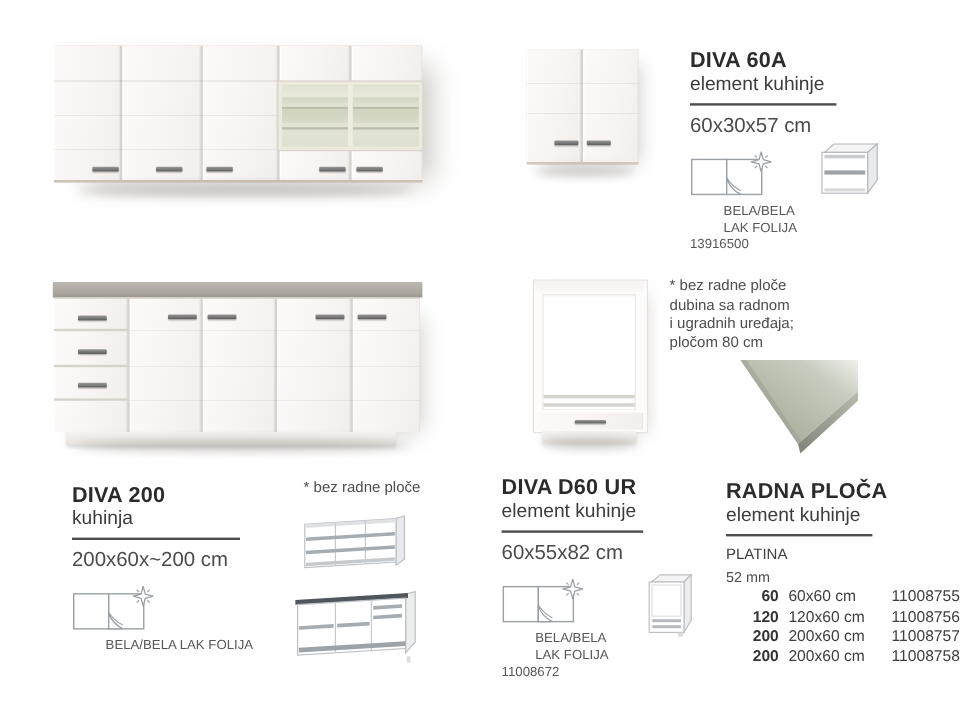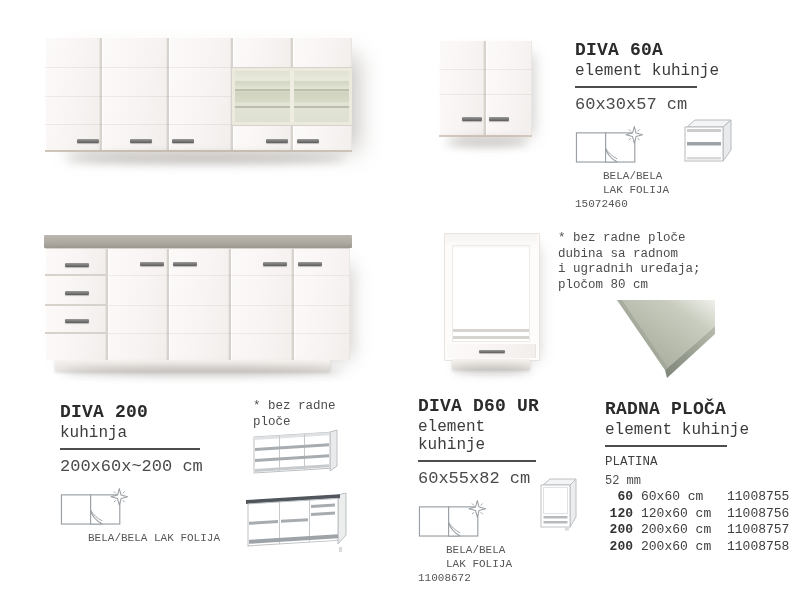--- a/index.html
+++ b/index.html
@@ -1,34 +1,34 @@
 <!DOCTYPE html>
 <html><head>
 <meta charset="utf-8">
 <style>
   html,body{margin:0;padding:0;background:#fff;}
   .page{position:relative;width:800px;height:600px;background:#ffffff;overflow:hidden;
-        font-family:Liberation Mono, monospace;}
+        font-family:Liberation Sans, sans-serif;}
 
   
   .pblock{position:absolute;color:#2f2f2f;}
   .ptitle{font-size:18px;font-weight:bold;color:#2b2b2b;letter-spacing:.2px;line-height:1.15;}
   .psub{font-size:16px;color:#3c3c3c;margin-top:1px;line-height:1.15;}
   .rule{height:2px;background:#4d4d4d;margin:6px 0 8px;}
   .pdims{font-size:17px;color:#4a4a4a;line-height:1.1;}
   .swatch{display:block;margin-top:11px;}
   .finish{font-size:11px;color:#565656;line-height:1.28;margin-top:4px;margin-left:28px;}
   .sku{font-size:11px;color:#565656;line-height:1.28;}
   .note{position:absolute;font-size:12.5px;color:#4c4c4c;line-height:1.25;}
 
   
   .rp-material{font-size:12.5px;color:#404040;margin-top:1px;}
   .rp-thick{font-size:12px;color:#4c4c4c;margin:5px 0 1px;}
   .rp-row{display:grid;grid-template-columns:28px 78px auto;column-gap:8px;
-          font-size:13px;color:#3e3e3e;line-height:16.5px;}
+          font-size:13px;color:#3e3e3e;line-height:16.5px;margin-left:16px;}
   .rp-size{font-weight:bold;text-align:right;color:#333;}
 
   
   .photo{position:absolute;}
   .cabbg{position:absolute;inset:0;background:#d8d2cc;border-radius:1px;}
   .door{position:absolute;background:linear-gradient(100deg,#fcfaf9 0%,#f8f4f3 55%,#f2eeec 100%);
         box-shadow:inset 1px 0 0 rgba(255,255,255,.85), inset -1px 0 0 rgba(0,0,0,.04);}
   .handle{position:absolute;height:4px;border-radius:1px;
           background:linear-gradient(180deg,#9a9a9a,#5c5c5c);
           box-shadow:0 1px 1px rgba(0,0,0,.25);}
@@ -117,21 +117,21 @@
   <div class="pblock" style="left:575px;top:40px;width:160px;">
     <div class="ptitle">DIVA 60A</div>
     <div class="psub">element kuhinje</div>
     <div class="rule" style="width:122px;"></div>
     <div class="pdims">60x30x57 cm</div>
     <svg class="swatch" width="70" height="39" viewBox="0 0 72 40">
         <use href="#swatch-sym"></use>
       </svg>
     <div class="finish">BELA/BELA</div>
     <div class="finish" style="margin-top:0;">LAK FOLIJA</div>
-    <div class="sku">15072460</div>
+    <div class="sku">13916500</div>
   </div>
 
   <svg class="photo" style="left:683px;top:118px;" width="50" height="45" viewBox="0 0 50 45">
     <polygon points="4,9 12,2 48,2 40,9" fill="#f4f4f5" stroke="#b6babe"></polygon>
     <polygon points="40,9 48,2 48,32 40,43" fill="#e9eaeb" stroke="#b6babe"></polygon>
     <rect x="2" y="9" width="38" height="34" fill="#fff" stroke="#b6babe"></rect>
     <rect x="4" y="11" width="34" height="3" fill="#caccce"></rect>
     <rect x="4" y="24" width="34" height="3.5" fill="#9ea3a8"></rect>
     <rect x="4" y="39" width="34" height="2.5" fill="#d6d8da"></rect>
   </svg>

